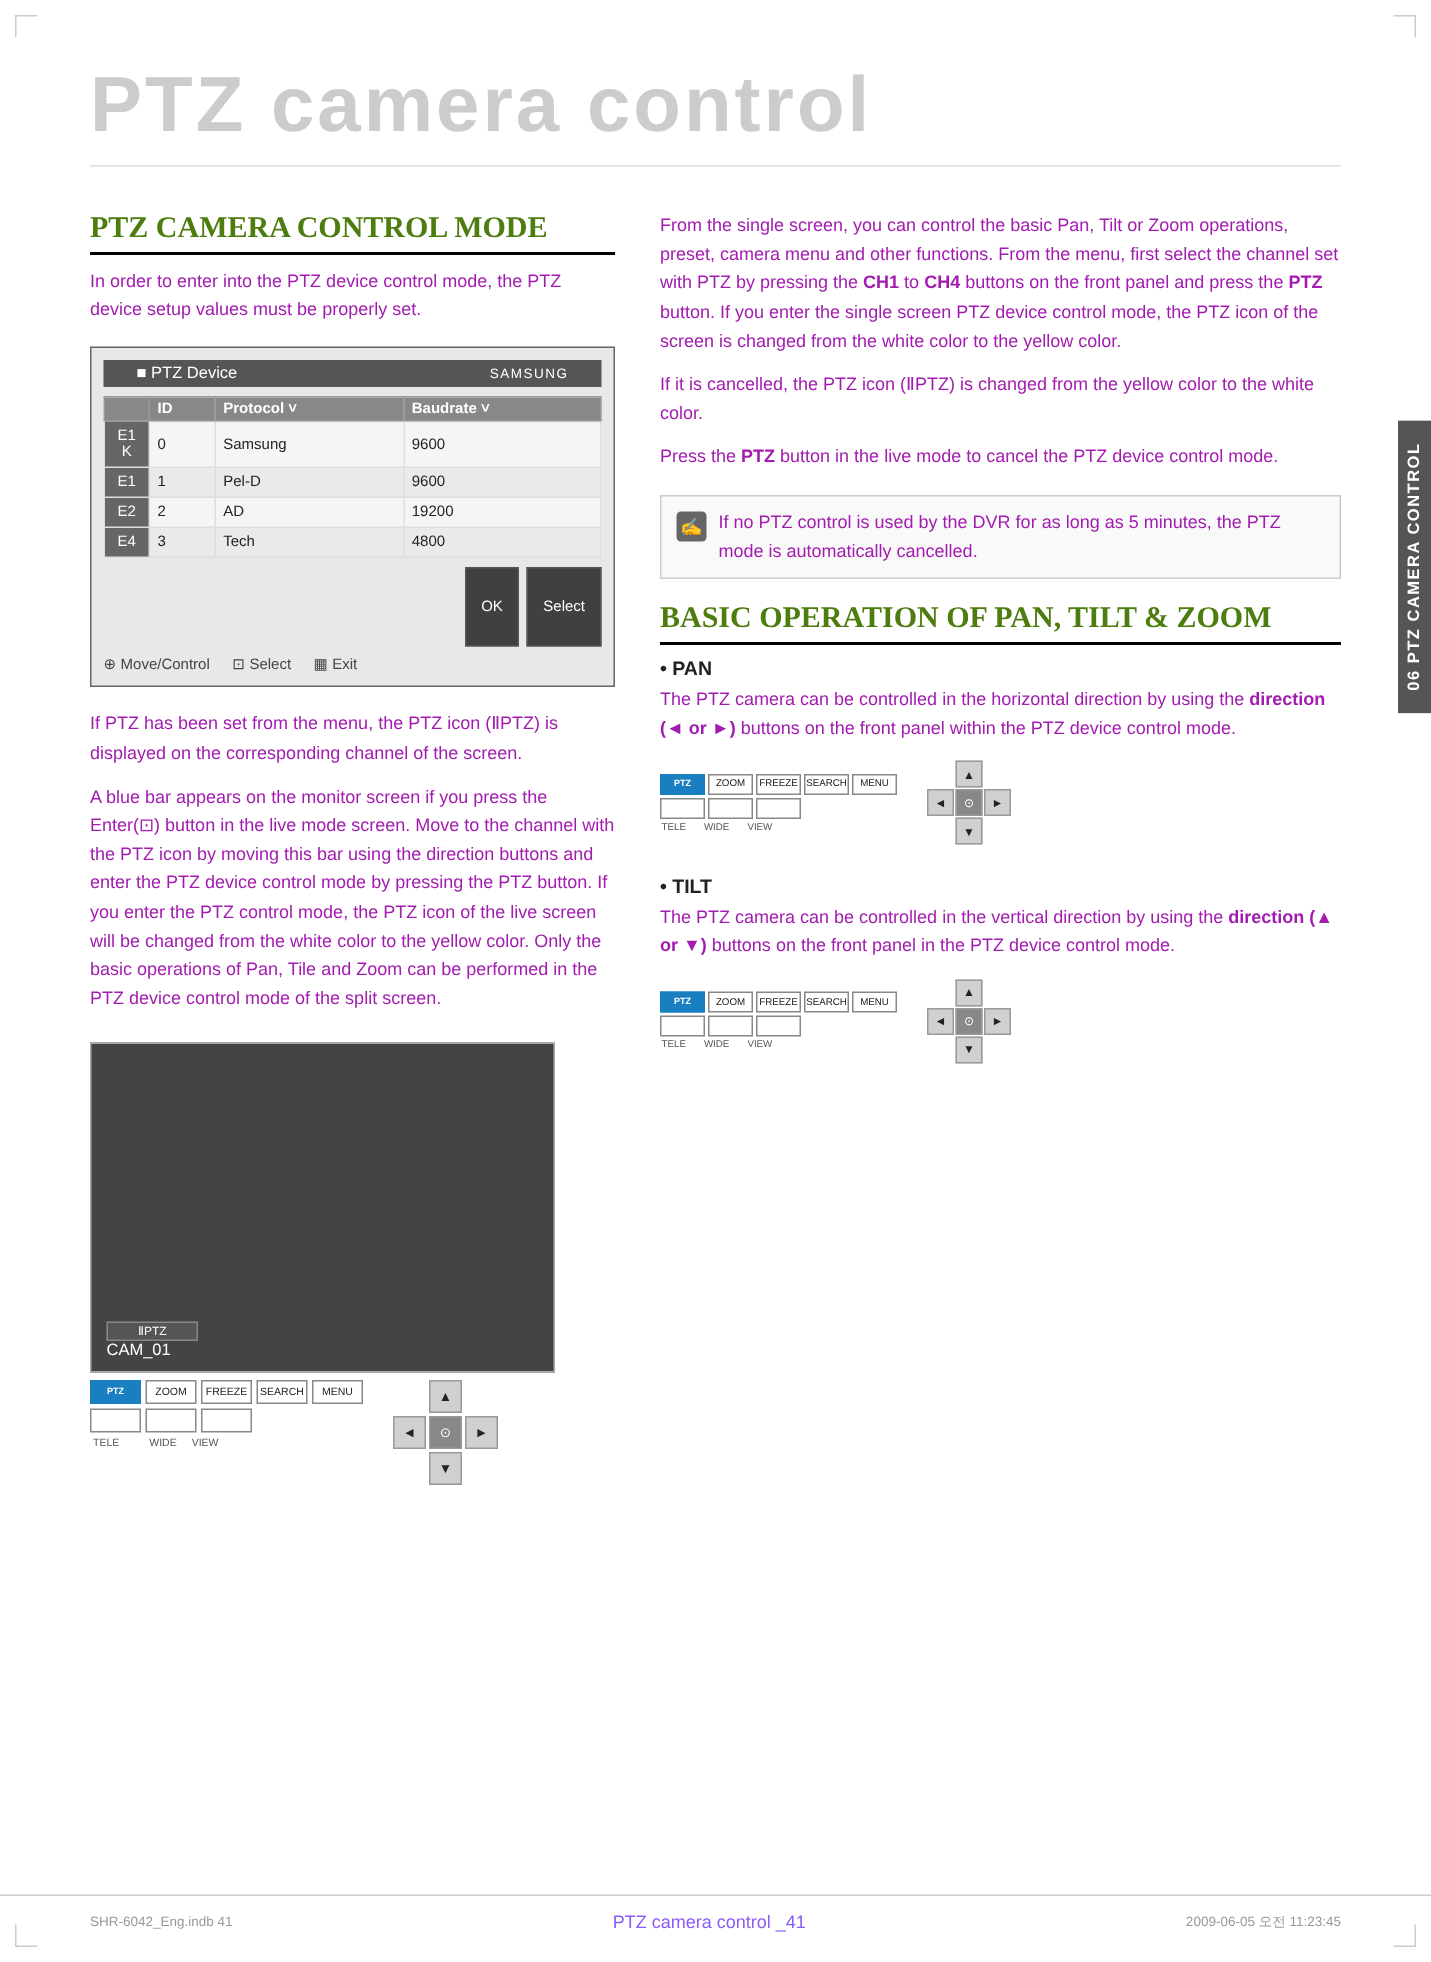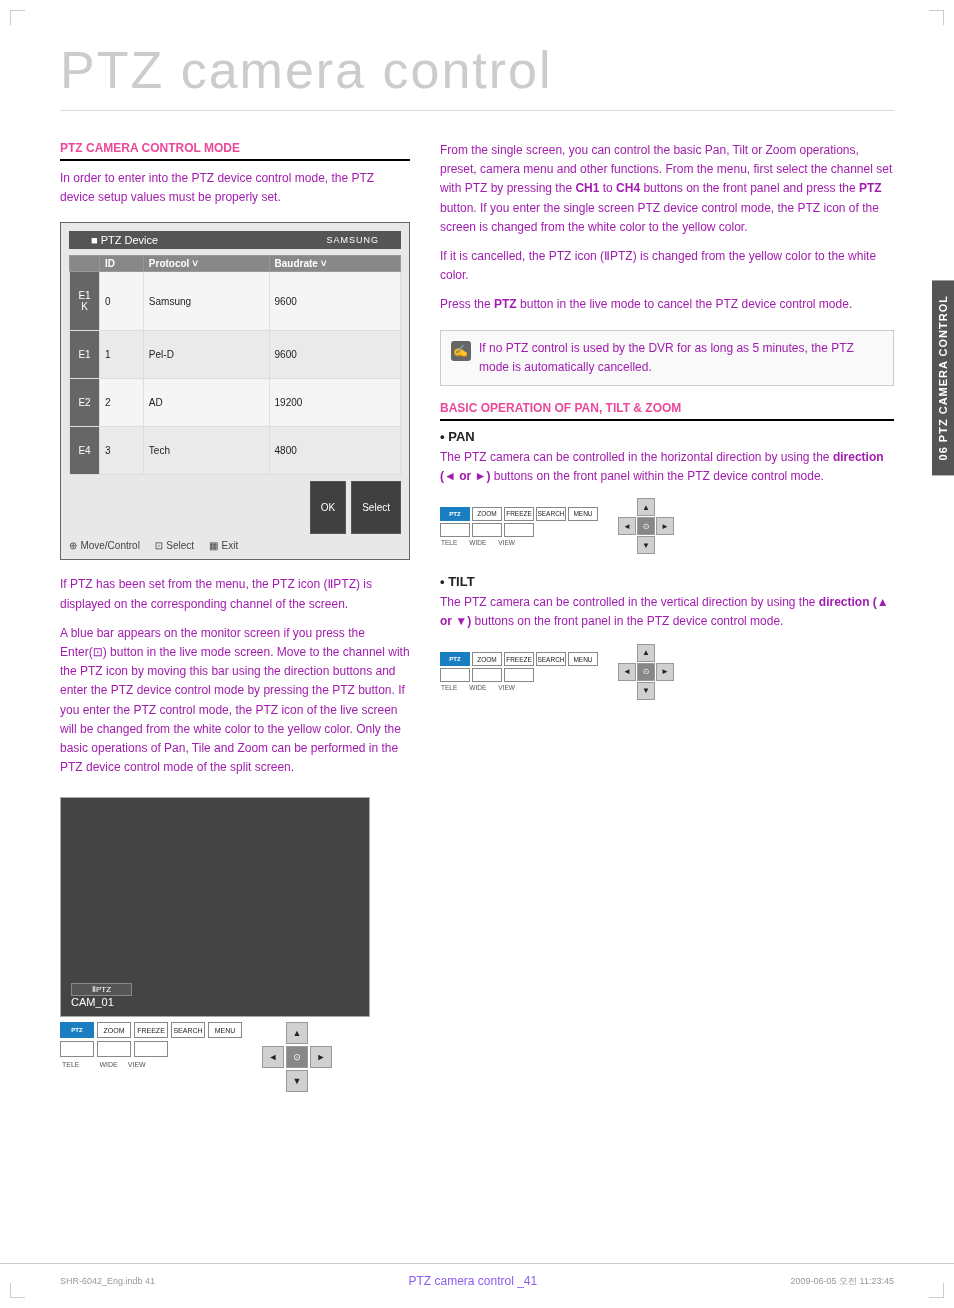--- a/index.html
+++ b/index.html
@@ -17,21 +17,21 @@
       width: 954px;
       min-height: 1308px;
       background: #fff;
       position: relative;
       padding: 40px 60px 60px 60px;
     }
 
     
     .page-title {
       font-size: 52px;
-      font-weight: 400;
+      font-weight: 700;
       color: #ccc;
       letter-spacing: 2px;
       margin-bottom: 30px;
       border-bottom: 1px solid #ddd;
       padding-bottom: 10px;
     }
 
     
     .content-wrapper {
       display: flex;
@@ -42,26 +42,27 @@
       width: 350px;
       flex-shrink: 0;
     }
 
     .right-col {
       flex: 1;
     }
 
     
     .section-heading {
-      font-size: 12px;
+      font-size: 20px;
       font-weight: bold;
-      color: #ec4899;
+      color: #4d7c0f;
       margin-bottom: 8px;
       border-bottom: 2px solid #000;
       padding-bottom: 4px;
+      font-family: Liberation Serif, serif;
     }
 
     p {
       font-size: 12px;
       line-height: 1.6;
       margin-bottom: 10px;
       color: #a21caf;
     }
 
     p strong {
@@ -102,21 +103,21 @@
     .ptz-table th {
       background: #888;
       color: #fff;
       padding: 2px 5px;
       font-size: 10px;
       text-align: left;
       border: 1px solid #999;
     }
 
     .ptz-table td {
-      padding: 18px 5px;
+      padding: 4px 5px;
       font-size: 10px;
       border: 1px solid #ddd;
       background: #f5f5f5;
     }
 
     .ptz-table tr:nth-child(even) td {
       background: #eaeaea;
     }
 
     .row-label {

